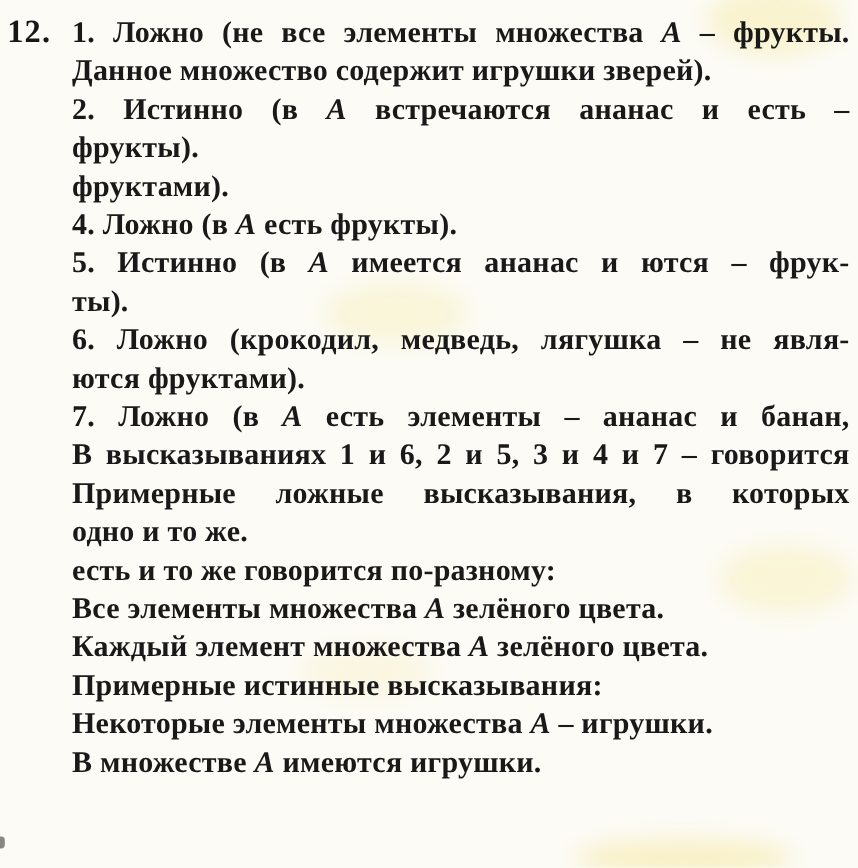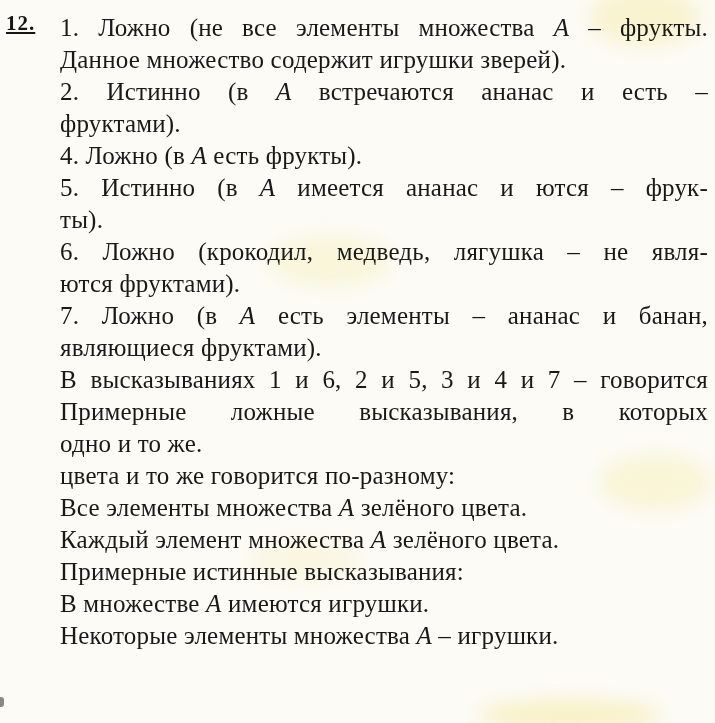--- a/index.html
+++ b/index.html
@@ -35,36 +35,35 @@
     left: 0; top: 697px;
     width: 4px; height: 10px;
     background: #6a6a66;
     border-radius: 0 3px 3px 0;
     opacity: .8;
   }
   .item-number {
     position: absolute;
     left: 6px;
     top: 11px;
-    font-size: 21px;
+    font-size: 27px;
     font-weight: 700;
     color: #161616;
     letter-spacing: 1px;
-    text-decoration: underline;
   }
   .text-block {
     position: absolute;
     left: 60px;
     top: 12px;
     width: 648px;
     color: #191919;
   }
   .line {
     font-size: 25px;
-    font-weight: 400;
+    font-weight: 700;
     line-height: 32px;
     height: 32px;
     white-space: normal;
     letter-spacing: 0.2px;
     text-align: left;
   }
   .line.just {
     text-align: justify;
     text-align-last: justify;
   }
@@ -83,31 +82,31 @@
   <div class="blotch b4"></div>
   <div class="blotch b5"></div>
   <div class="edge-speck"></div>
 
   <div class="item-number">12.</div>
 
   <div class="text-block">
       <div class="line just"><span>1. Ложно (не все элементы множества </span><span class="var">А</span><span> – фрукты.</span></div>
       <div class="line"><span>Данное множество содержит игрушки зверей).</span></div>
       <div class="line just"><span>2. Истинно (в </span><span class="var">А</span><span> встречаются ананас и есть –</span></div>
+      <div class="line"><span>фрукты).</span></div>
       <div class="line"><span>фруктами).</span></div>
       <div class="line"><span>4. Ложно (в </span><span class="var">А</span><span> есть фрукты).</span></div>
       <div class="line just"><span>5. Истинно (в </span><span class="var">А</span><span> имеется ананас и ются – фрук-</span></div>
       <div class="line"><span>ты).</span></div>
       <div class="line just"><span>6. Ложно (крокодил, медведь, лягушка – не явля-</span></div>
       <div class="line"><span>ются фруктами).</span></div>
       <div class="line just"><span>7. Ложно (в </span><span class="var">А</span><span> есть элементы – ананас и банан,</span></div>
-      <div class="line"><span>являющиеся фруктами).</span></div>
       <div class="line just"><span>В высказываниях 1 и 6, 2 и 5, 3 и 4 и 7 – говорится</span></div>
       <div class="line just"><span>Примерные ложные высказывания, в которых</span></div>
       <div class="line"><span>одно и то же.</span></div>
-      <div class="line"><span>цвета и то же говорится по-разному:</span></div>
+      <div class="line"><span>есть и то же говорится по-разному:</span></div>
       <div class="line"><span>Все элементы множества </span><span class="var">А</span><span> зелёного цвета.</span></div>
       <div class="line"><span>Каждый элемент множества </span><span class="var">А</span><span> зелёного цвета.</span></div>
       <div class="line"><span>Примерные истинные высказывания:</span></div>
+      <div class="line"><span>Некоторые элементы множества </span><span class="var">А</span><span> – игрушки.</span></div>
       <div class="line"><span>В множестве </span><span class="var">А</span><span> имеются игрушки.</span></div>
-      <div class="line"><span>Некоторые элементы множества </span><span class="var">А</span><span> – игрушки.</span></div>
     </div>
 </div>
 
 </body></html>

